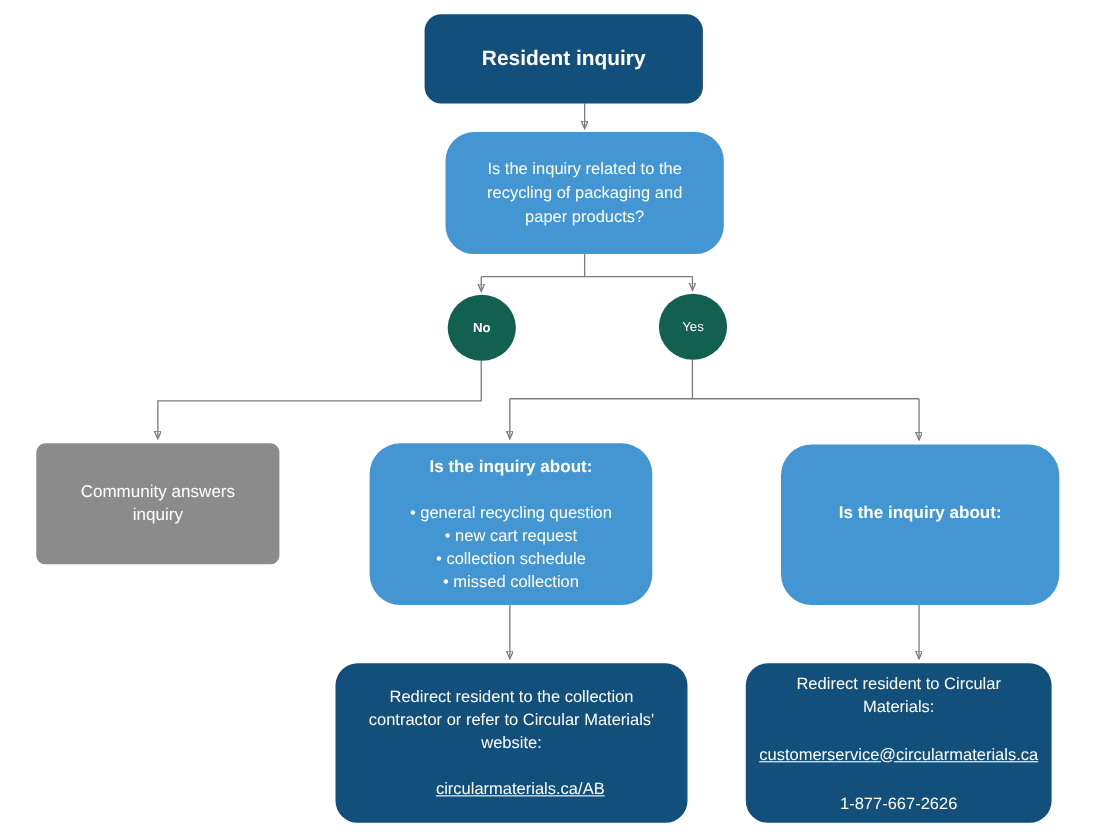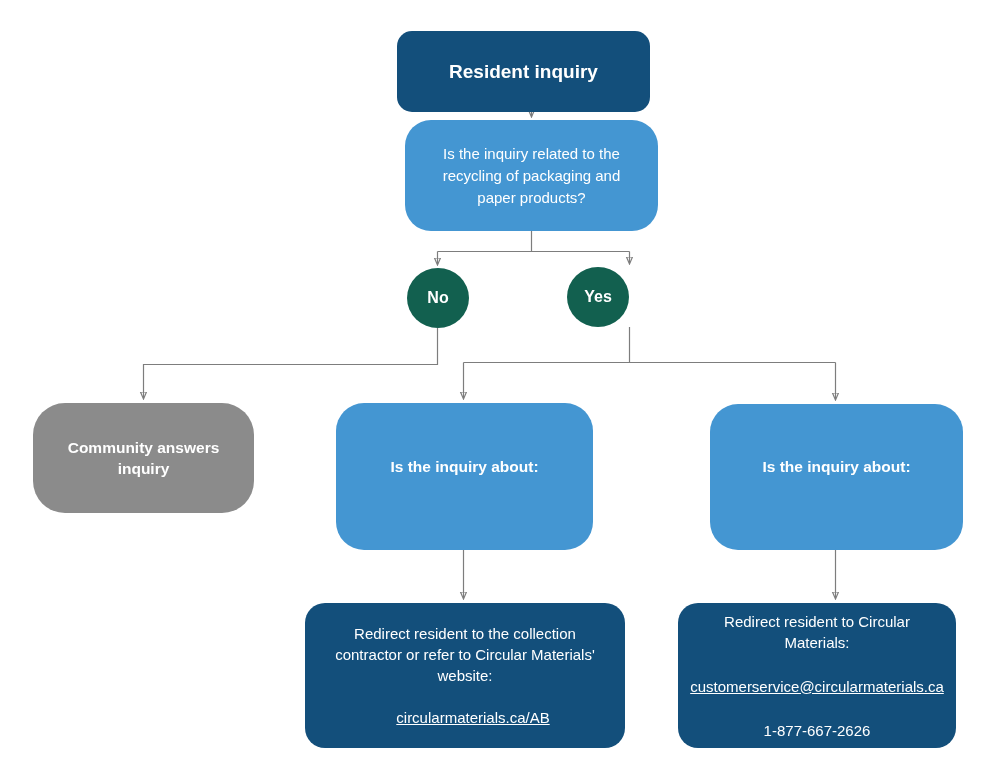--- a/index.html
+++ b/index.html
@@ -36,46 +36,45 @@
     align-items: center;
     justify-content: center;
     text-align: center;
   }
   .dark-blue  { background: var(--dark_blue, #134f7b); }
   .light-blue { background: var(--light_blue, #4496d2); }
   .gray-box   { background: var(--gray, #8b8b8b); }
   .green      { background: var(--green, #12604f); }
 
   .start-node {
-    left: 397px; top: 13px; width: 253px; height: 81px;
+    left: 386px; top: 13px; width: 253px; height: 81px;
     border-radius: 15px;
     font-size: 19px;
     font-weight: bold;
-    margin-top: 18px;
   }
   .question1-node {
     left: 405px; top: 120px; width: 253px; height: 111px;
     border-radius: 26px;
     font-size: 15px;
     line-height: 22px;
     padding: 16px 22px;
   }
   .circle-node {
     width: 62px; height: 60px;
     border-radius: 50%;
-    font-size: 16px;
+    font-size: 12px;
   }
   .no-node  { left: 407px; top: 268px; font-weight: bold; }
-  .yes-node { left: 567px; top: 267px; font-weight: bold; }
+  .yes-node { left: 599px; top: 267px; font-weight: normal; }
 
   .community-node {
     left: 33px; top: 403px; width: 221px; height: 110px;
-    border-radius: 32px;
+    border-radius: 8px;
     font-size: 15.5px;
-    font-weight: bold;
+    font-weight: normal;
     line-height: 21px;
     padding: 0 28px;
   }
   .question2-node {
     left: 336px; top: 403px; width: 257px; height: 147px;
     border-radius: 28px;
     font-size: 15px;
     line-height: 21px;
     padding: 0 10px;
   }
@@ -153,20 +152,26 @@
   <div class="node green circle-node yes-node">
     <span>Yes</span>
   </div>
 
   <div class="node gray-box community-node">
     <span>Community answers inquiry</span>
   </div>
 
   <div class="node light-blue question2-node">
     <div class="box-title">Is the inquiry about:</div>
+    <div class="bullets">
+      <div>• general recycling question</div>
+      <div>• new cart request</div>
+      <div>• collection schedule</div>
+      <div>• missed collection</div>
+    </div>
   </div>
 
   <div class="node light-blue question3-node">
     <div class="box-title">Is the inquiry about:</div>
   </div>
 
   <div class="node dark-blue redirect1-node">
     <div>Redirect resident to the collection contractor or refer to Circular Materials' website:</div>
     <div class="link-row">
       <a href="#">circularmaterials.ca/AB</a>

